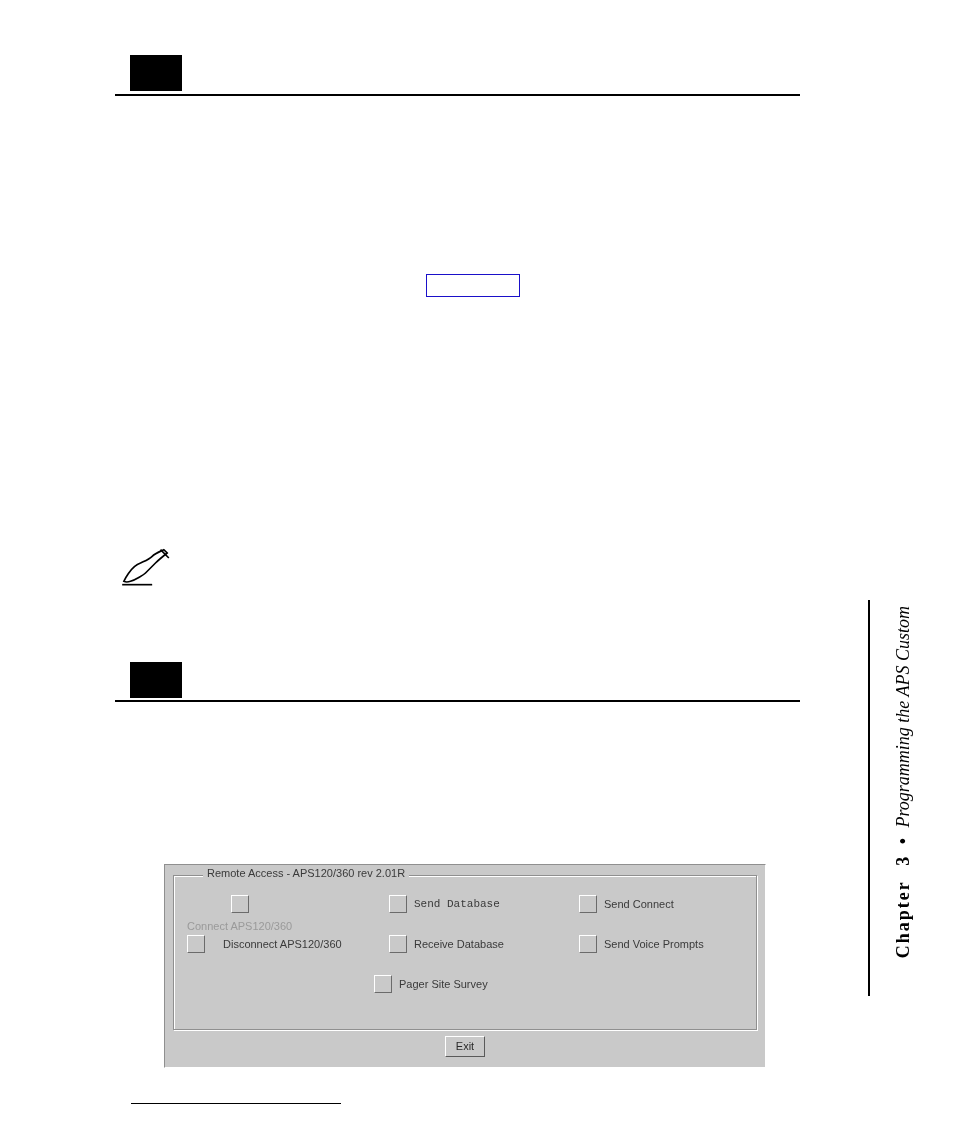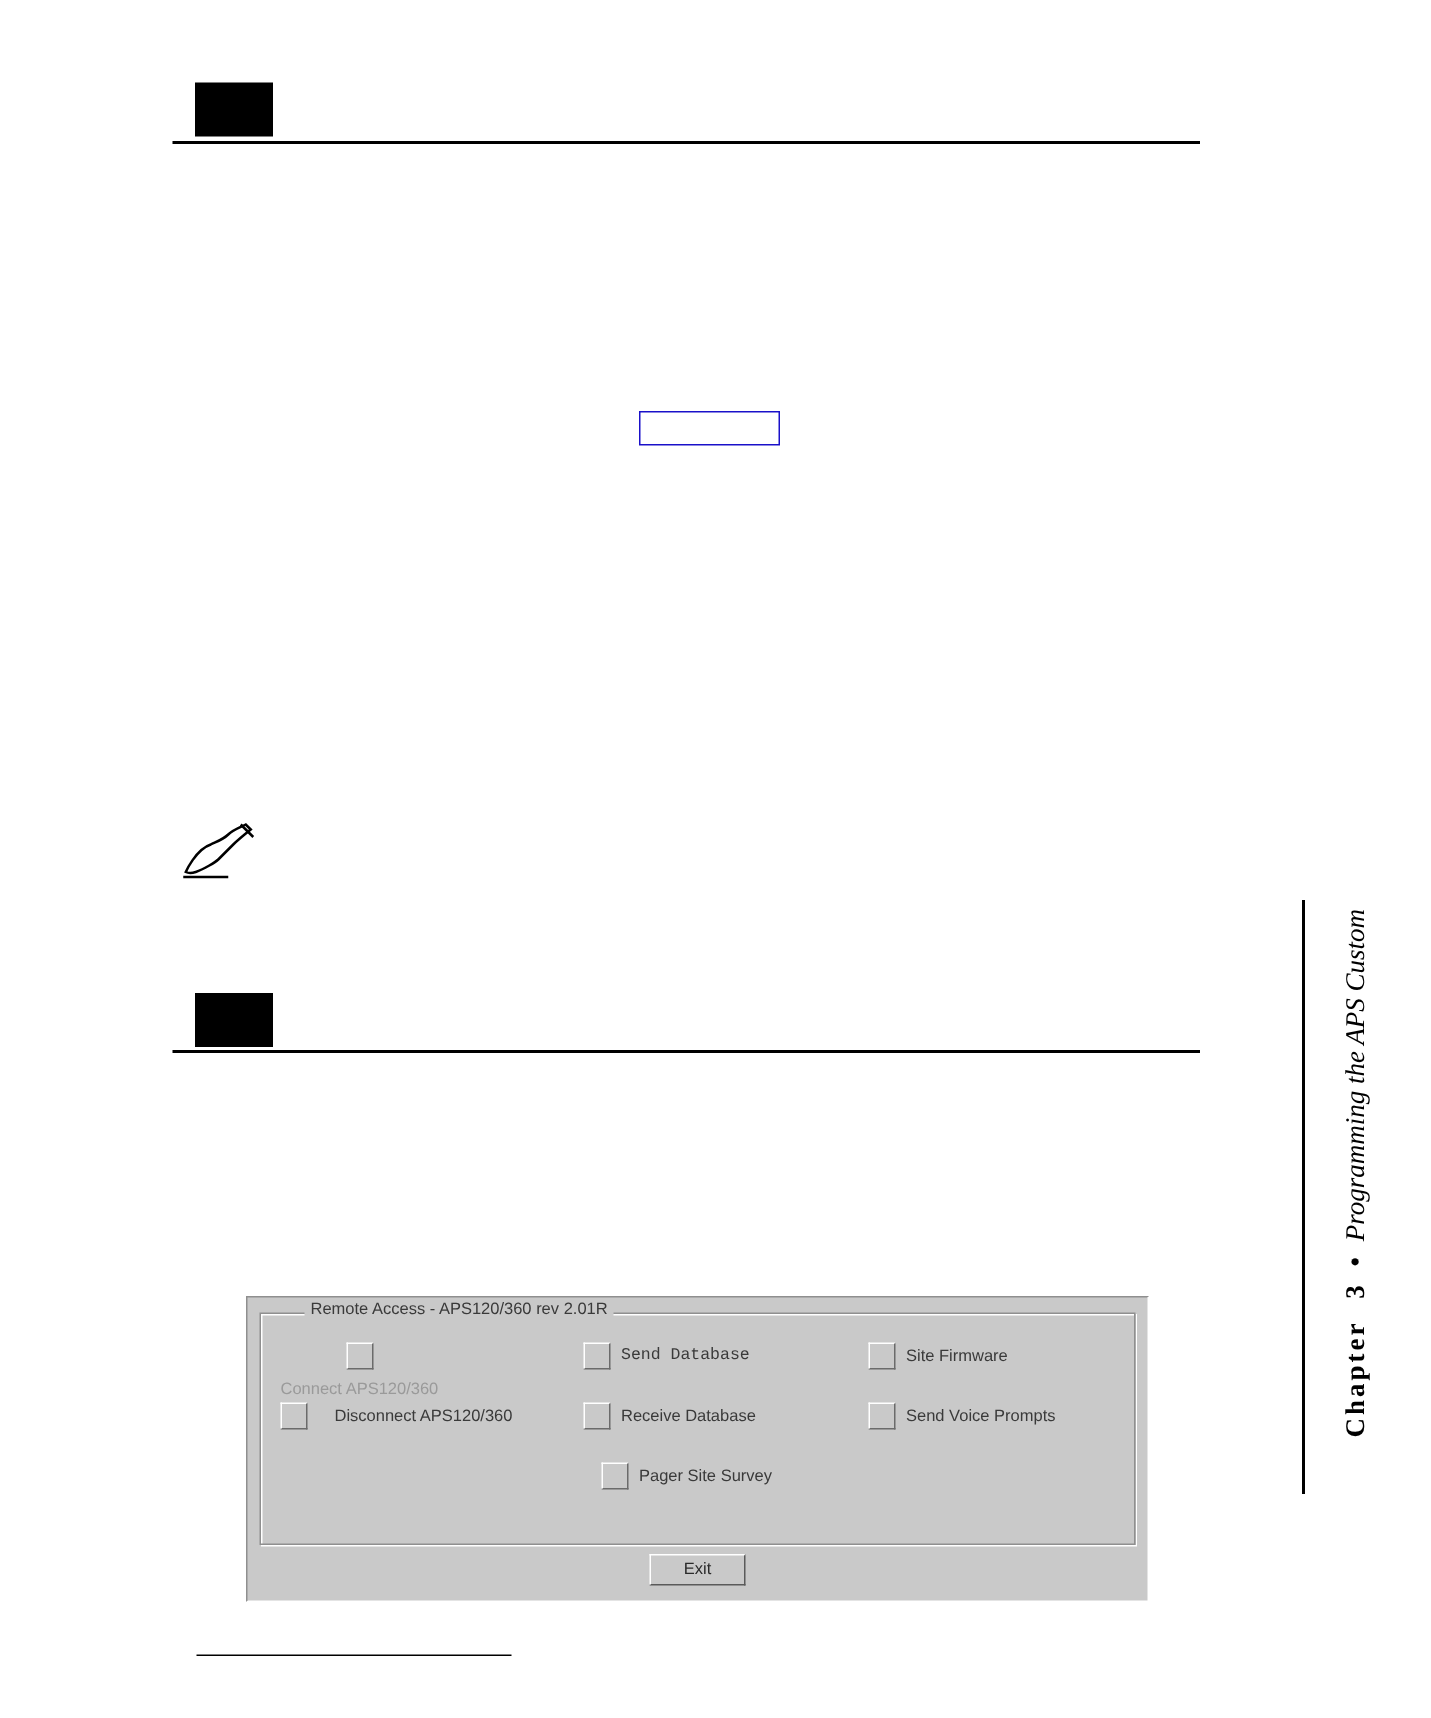--- a/index.html
+++ b/index.html
@@ -138,21 +138,21 @@
     .opt.disabled {
       color: #9a9a9a;
       flex-direction: column;
     }
 
     .exit-btn {
       position: absolute;
       left: 50%;
       transform: translateX(-50%);
       bottom: 10px;
-      width: 64px;
+      width: 40px;
       height: 21px;
       background: #c9c9c9;
       border-top: 1px solid #fff;
       border-left: 1px solid #fff;
       border-right: 1px solid #5a5a5a;
       border-bottom: 1px solid #5a5a5a;
       font-family: Arial, sans-serif;
       font-size: 11px;
       color: #2a2a2a;
       text-align: center;
@@ -240,28 +240,28 @@
     </div>
 
     <div class="opt" style="left:224px; top:30px;font-family:Liberation Mono, monospace;">
       <div class="box"></div>
       <span>Send Database</span>
     </div>
     <div class="opt" style="left:224px; top:70px;">
       <div class="box"></div>
       <span>Receive Database</span>
     </div>
-    <div class="opt" style="left:236px; top:110px;align-items:center;">
+    <div class="opt" style="left:209px; top:110px;align-items:center;">
       <div class="box"></div>
       <span>Pager Site Survey</span>
     </div>
 
     <div class="opt" style="left:414px; top:30px;">
       <div class="box"></div>
-      <span>Site Firmware</span>
+      <span>Send Connect</span>
     </div>
     <div class="opt" style="left:414px; top:70px;">
       <div class="box"></div>
       <span>Send Voice Prompts</span>
     </div>
 
     <div class="exit-btn">Exit</div>
   </div>
 
   <div class="fig-rule"></div>

